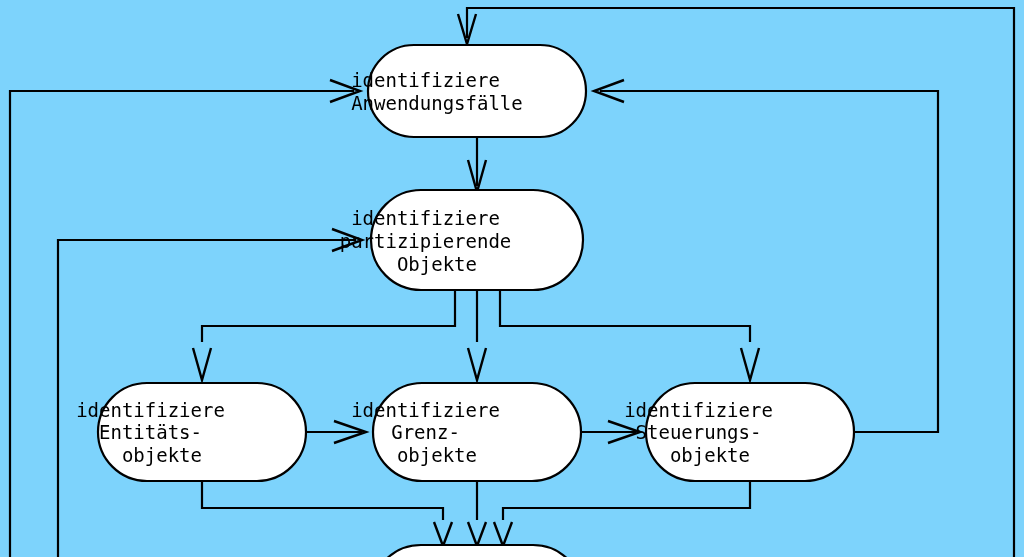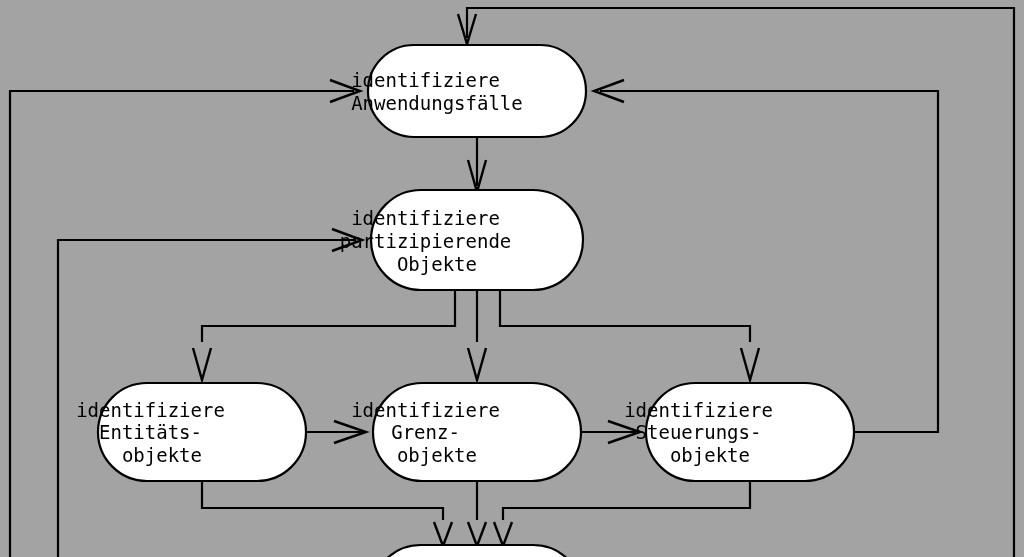--- a/index.html
+++ b/index.html
@@ -4,21 +4,21 @@
 <style>
   html, body {
     margin: 0;
     padding: 0;
     background: #ffffff;
   }
   #diagram-root {
     position: relative;
     width: 1024px;
     height: 557px;
-    background: #a3a3a3;
+    background: #7dd3fc;
     overflow: hidden;
     font-family: "DejaVu Sans Mono", "Liberation Mono", monospace;
   }
   svg#flowchart {
     display: block;
     width: 1024px;
     height: 557px;
   }
   .node-shape {
     fill: #ffffff;

